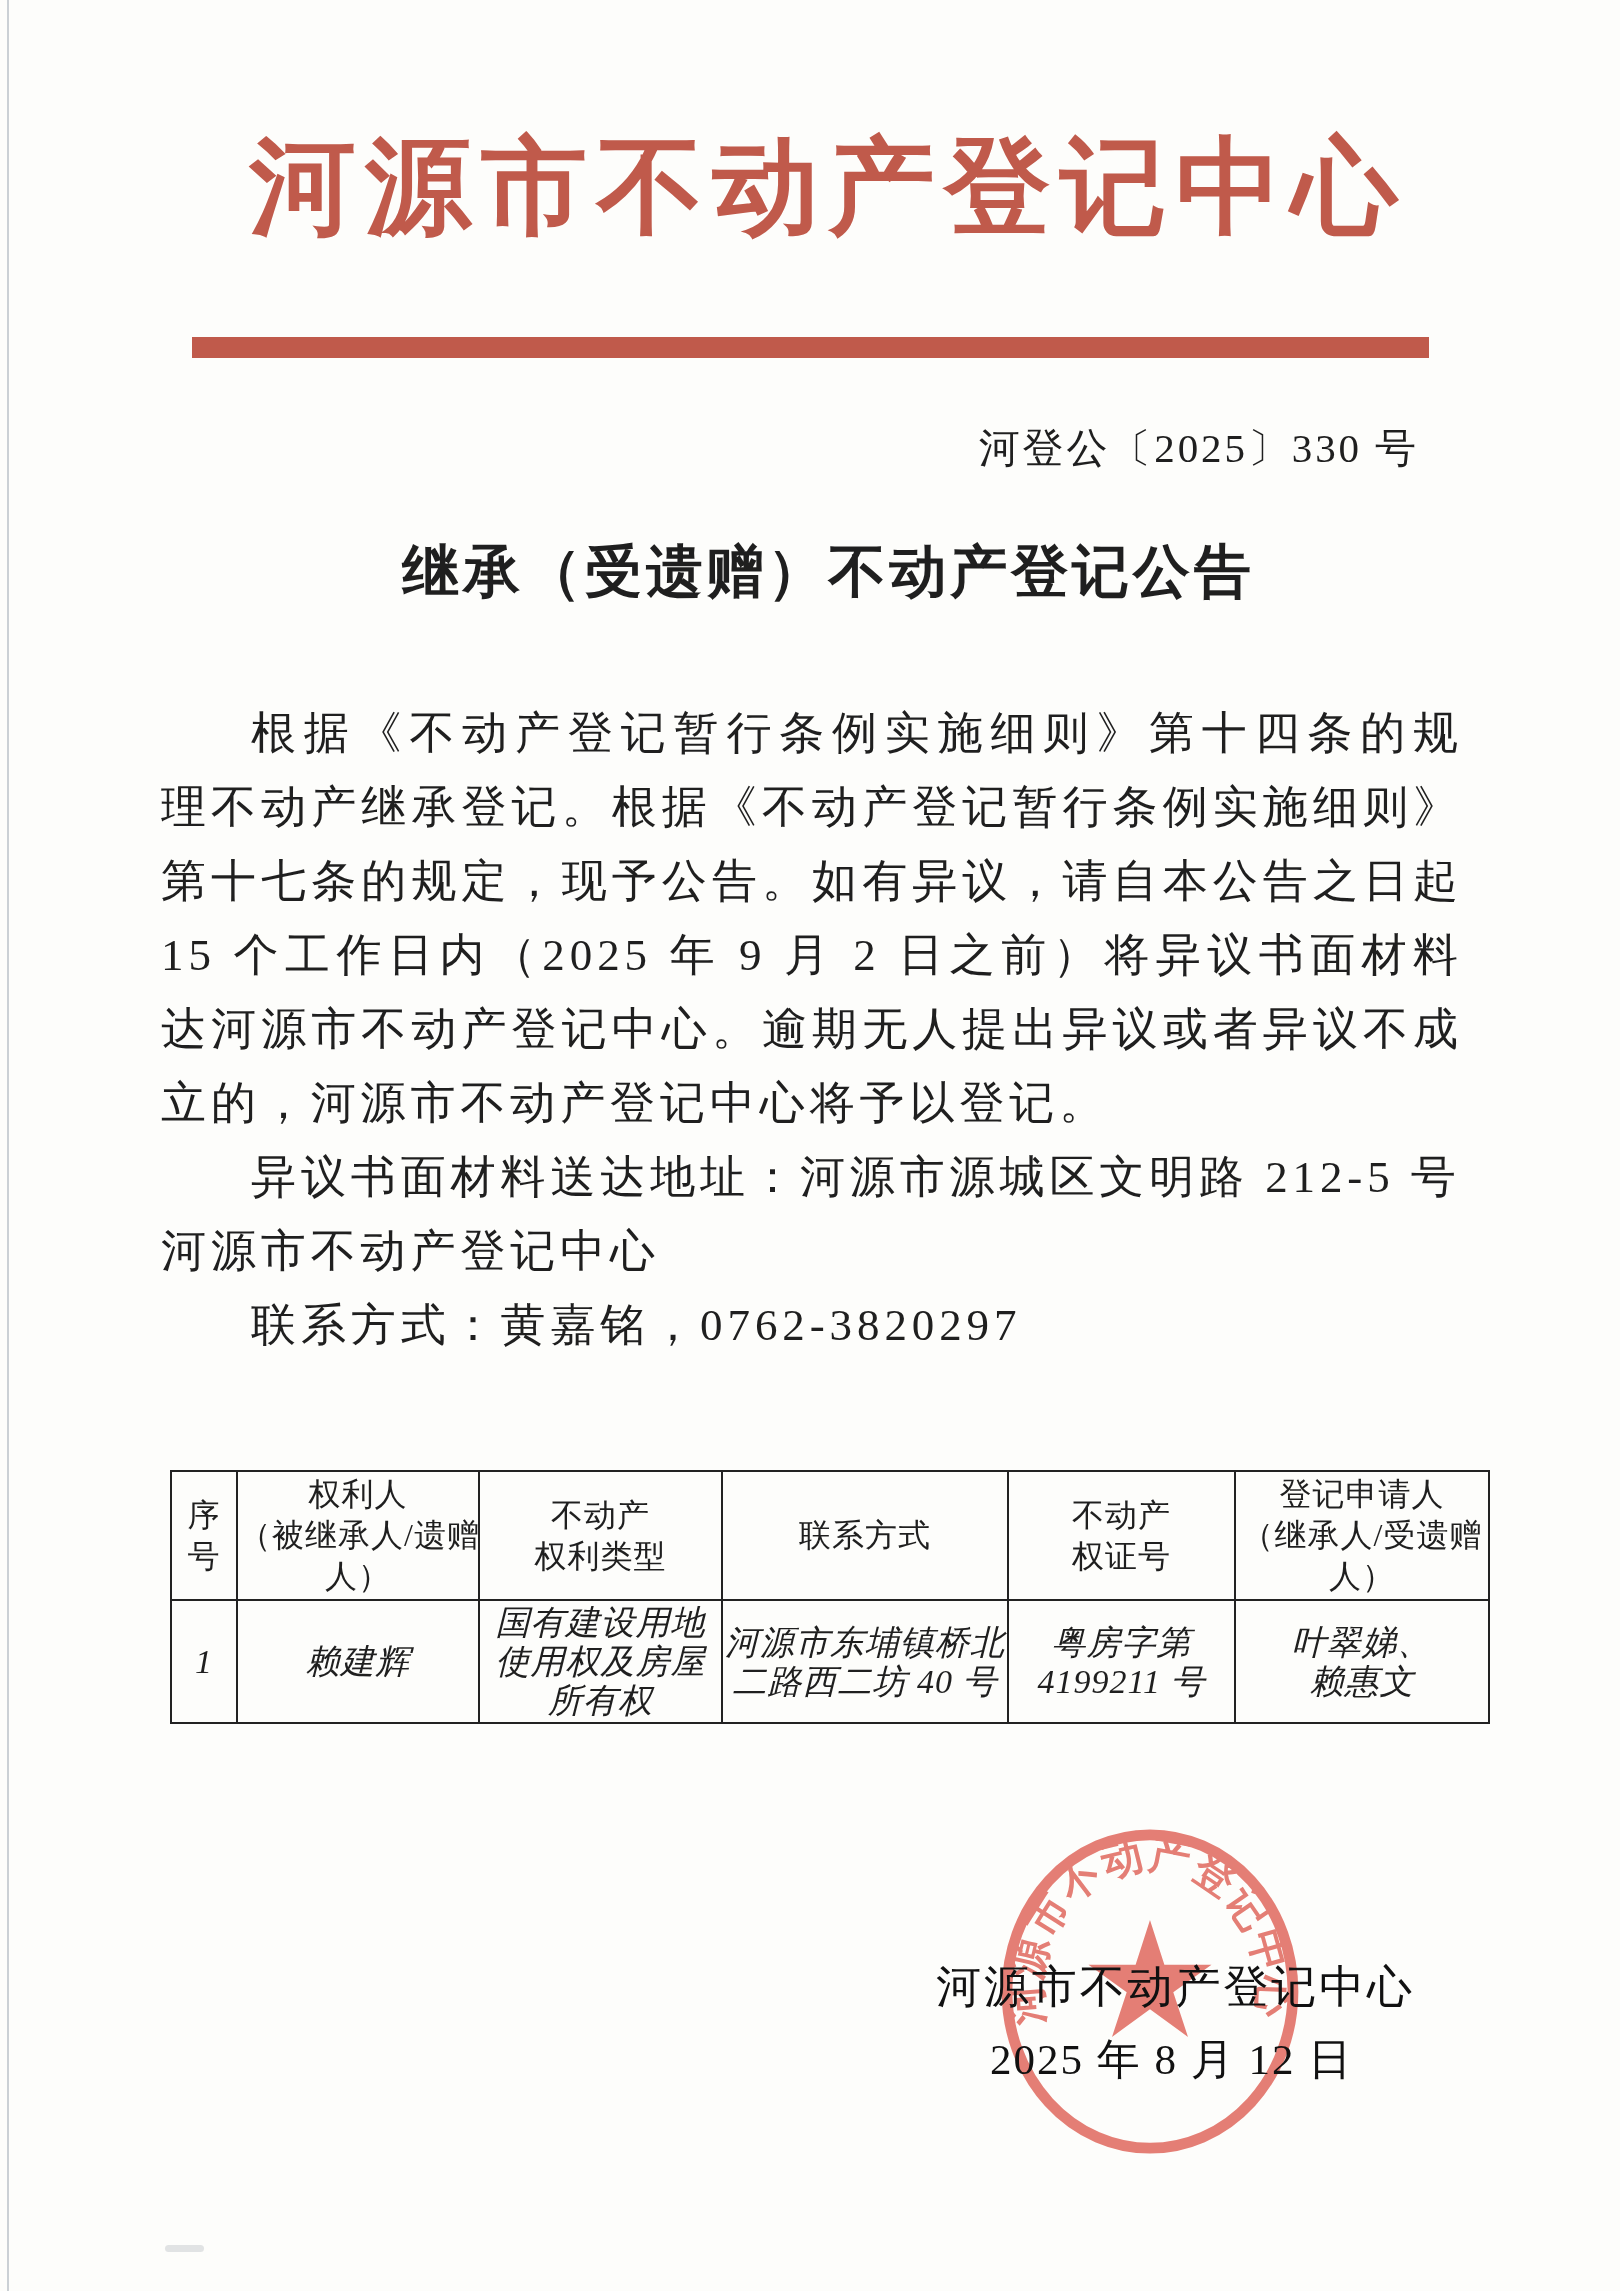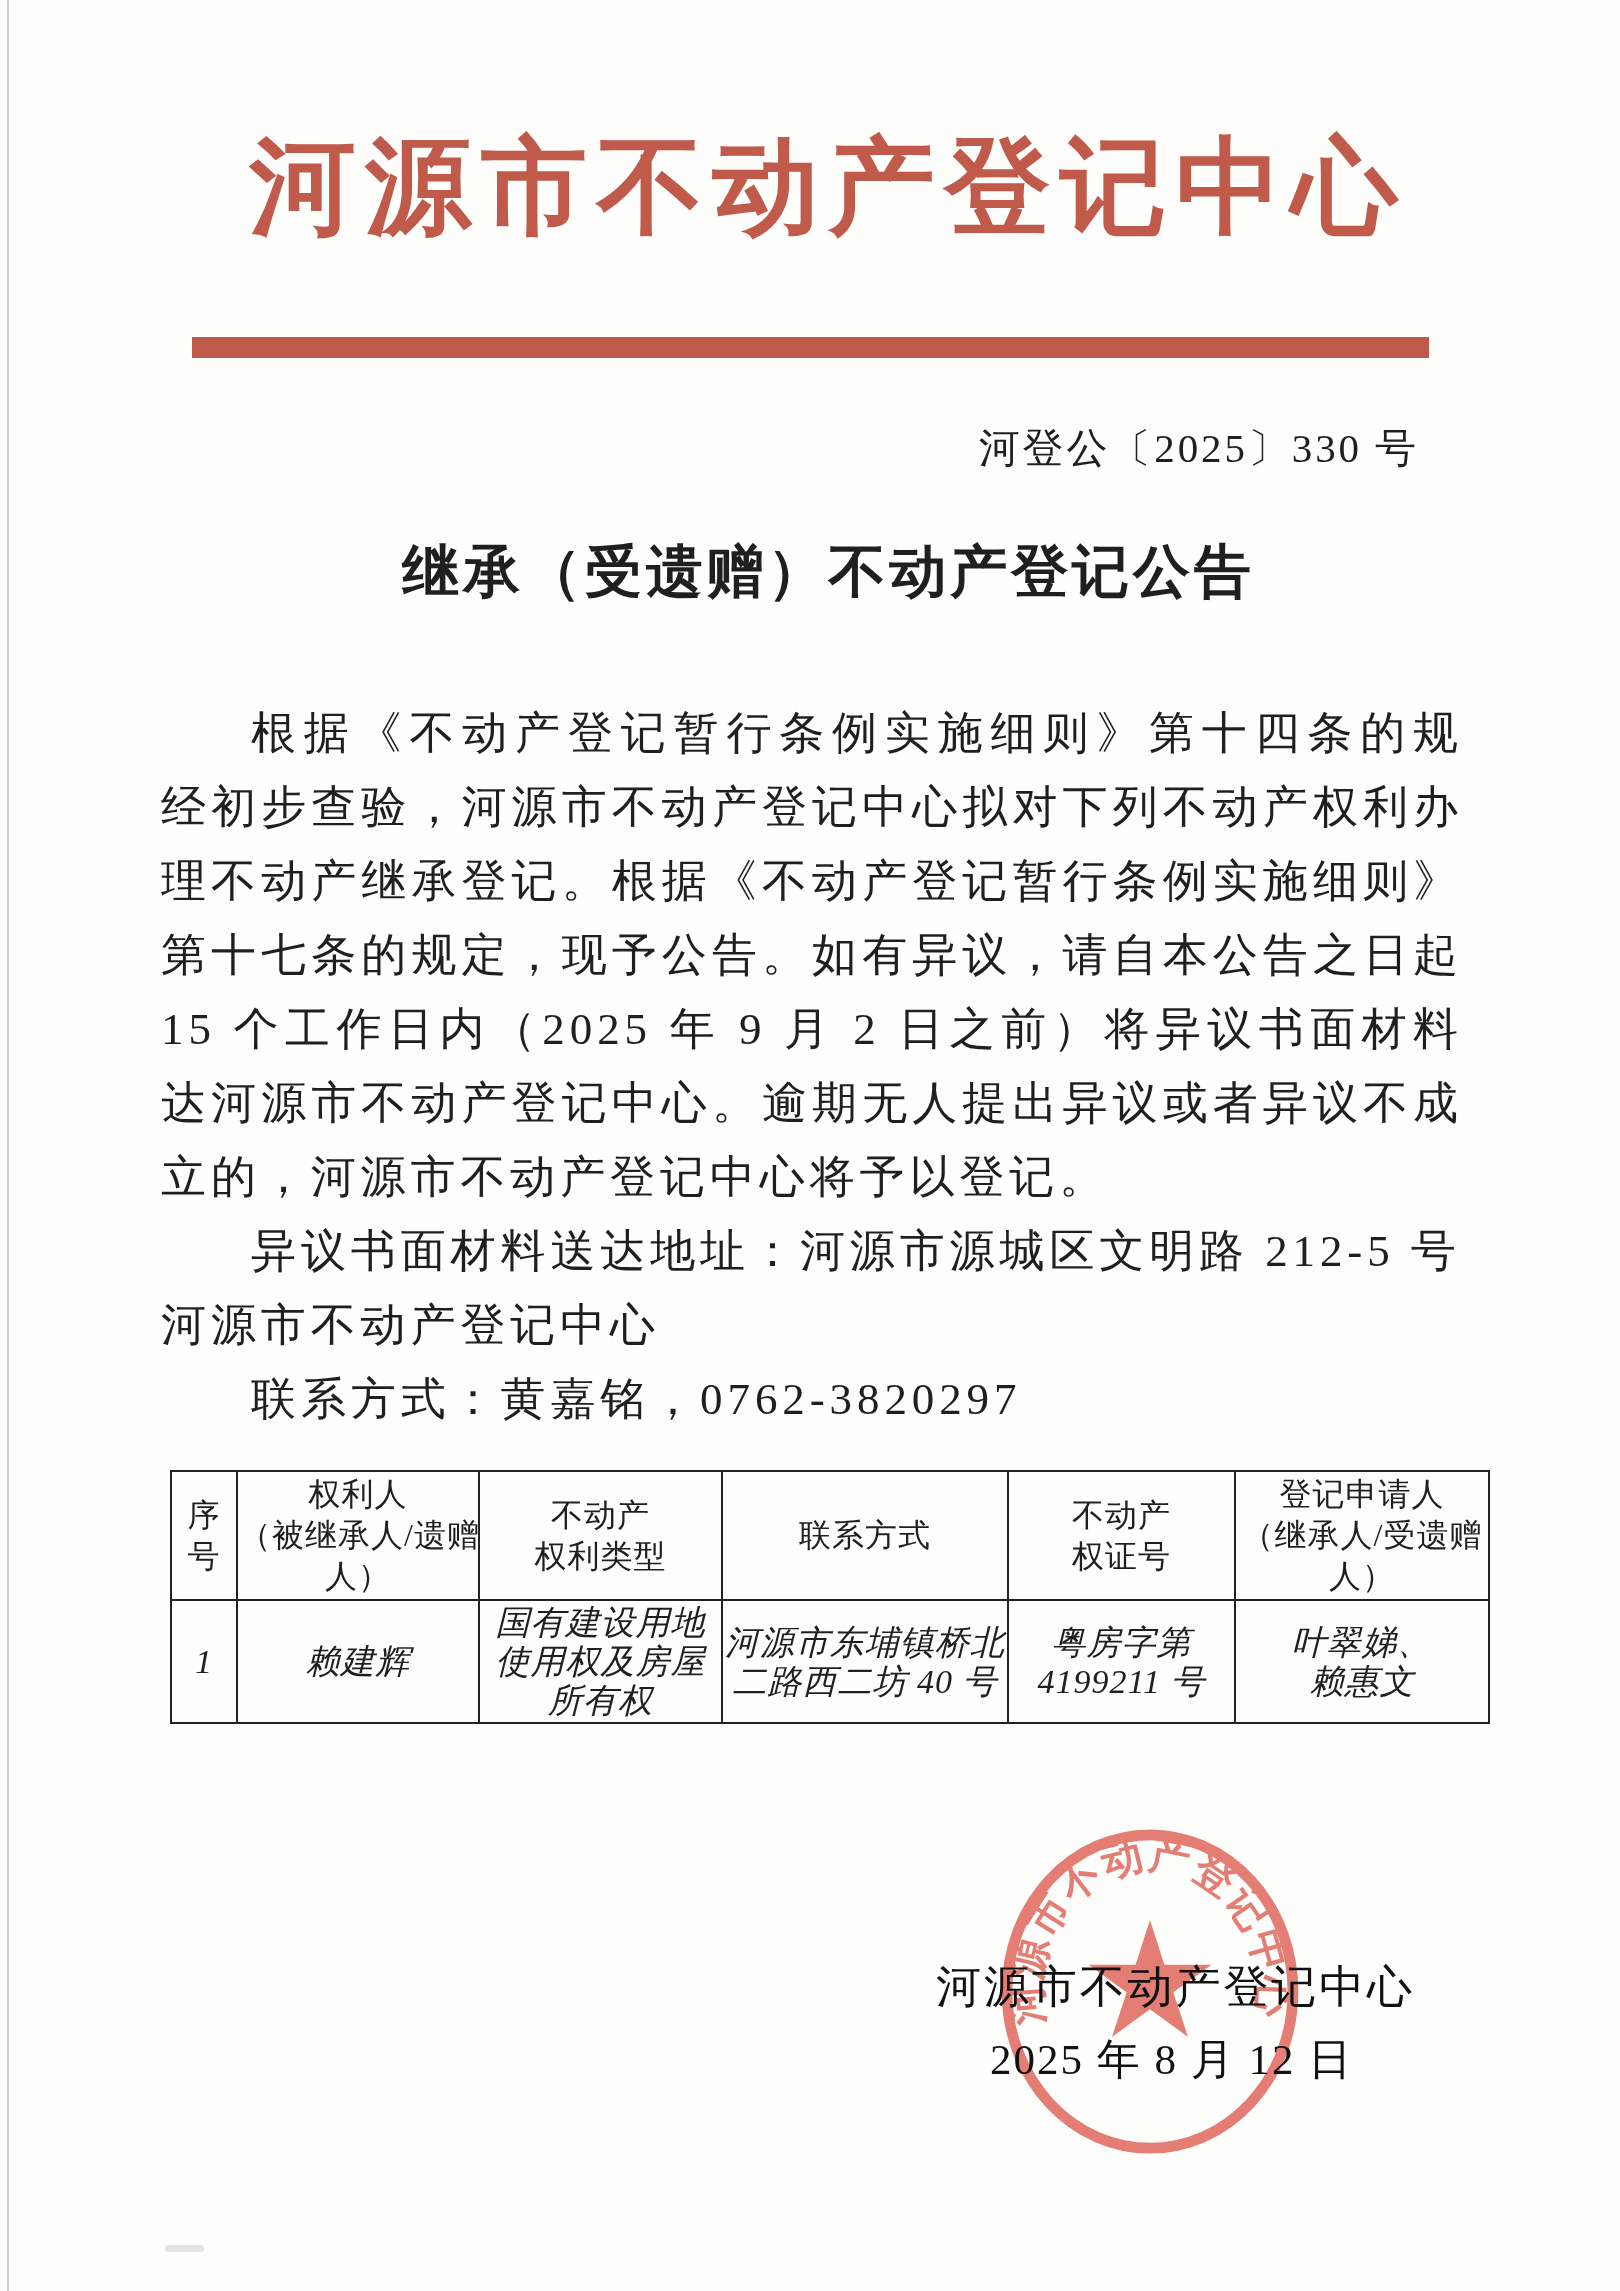--- a/index.html
+++ b/index.html
@@ -75,21 +75,20 @@
 
   <div class="org-header">河源市不动产登记中心</div>
   <div class="red-bar"></div>
 
   <div class="doc-number">河登公〔2025〕330 号</div>
 
   <div class="doc-title">继承（受遗赠）不动产登记公告</div>
 
   <div class="body-text">
     <div class="line fill indent">根据《不动产登记暂行条例实施细则》第十四条的规定，</div>
-    <div class="line fill">经初步查验，河源市不动产登记中心拟对下列不动产权利办</div>
     <div class="line fill">理不动产继承登记。根据《不动产登记暂行条例实施细则》</div>
     <div class="line fill">第十七条的规定，现予公告。如有异议，请自本公告之日起</div>
     <div class="line fill">15 个工作日内（2025 年 9 月 2 日之前）将异议书面材料送</div>
     <div class="line fill">达河源市不动产登记中心。逾期无人提出异议或者异议不成</div>
     <div class="line">立的，河源市不动产登记中心将予以登记。</div>
     <div class="line indent">异议书面材料送达地址：河源市源城区文明路 212-5 号</div>
     <div class="line">河源市不动产登记中心</div>
     <div class="line indent">联系方式：黄嘉铭，0762-3820297</div>
   </div>
 

